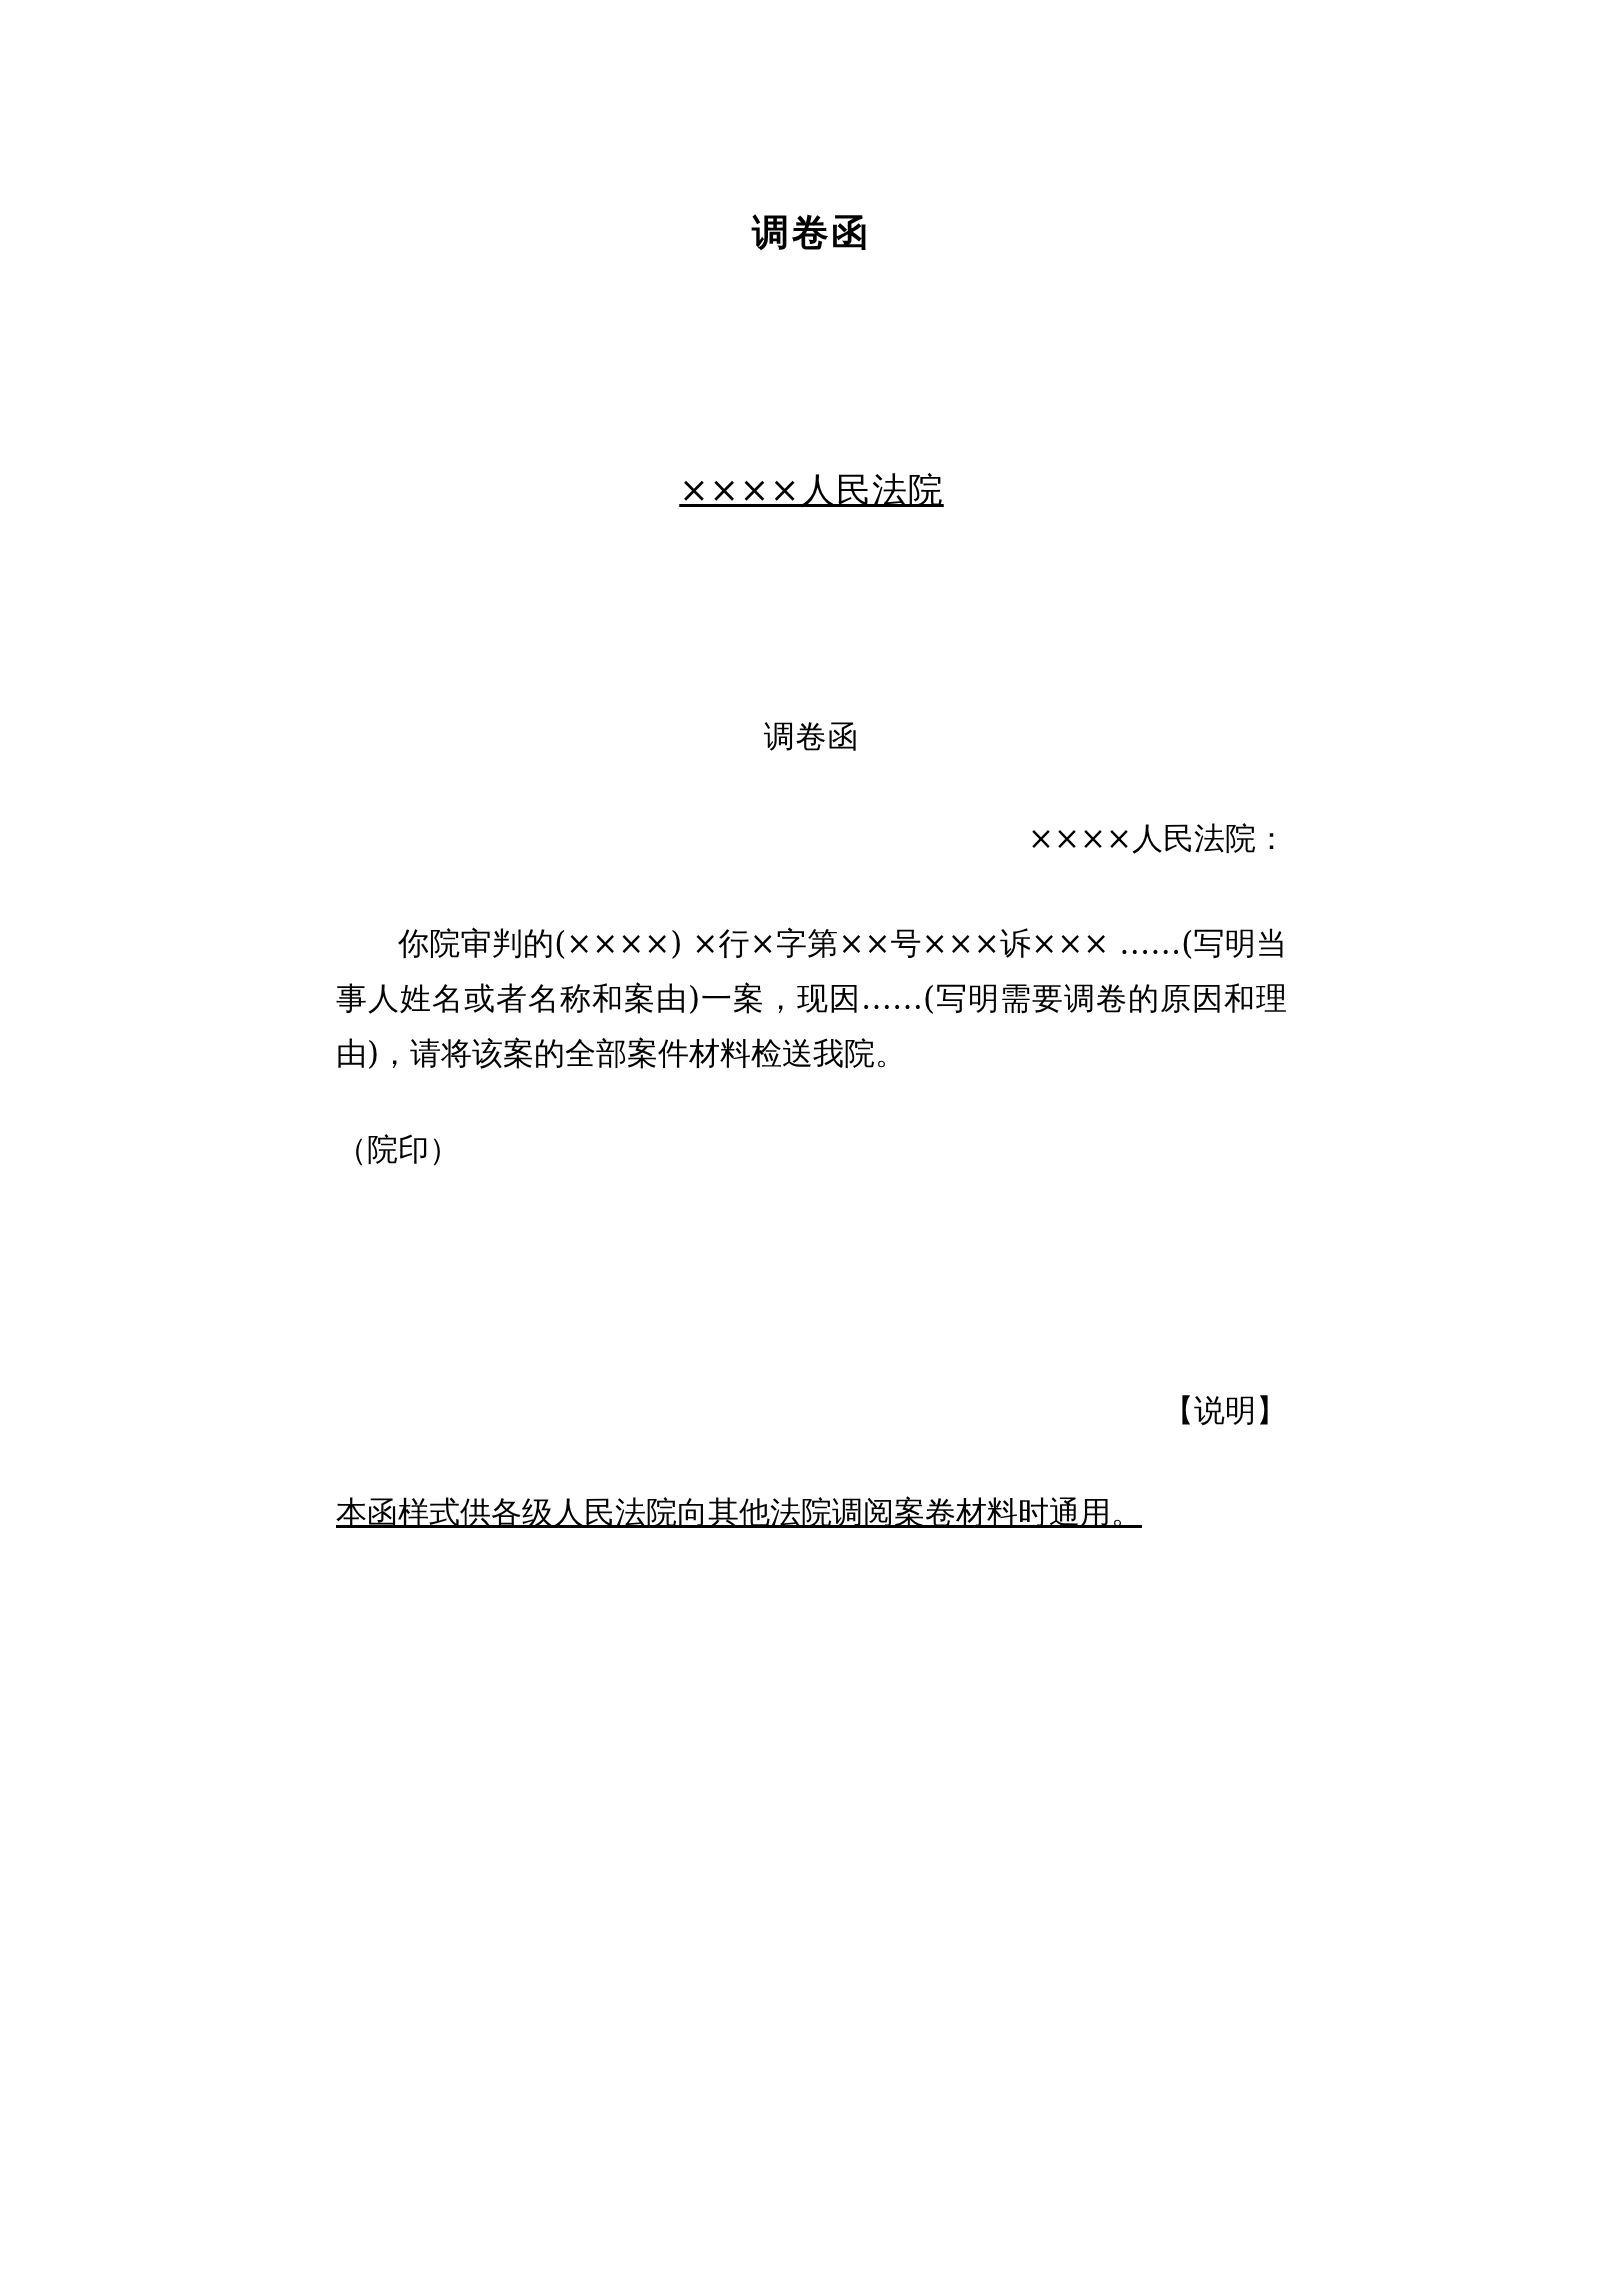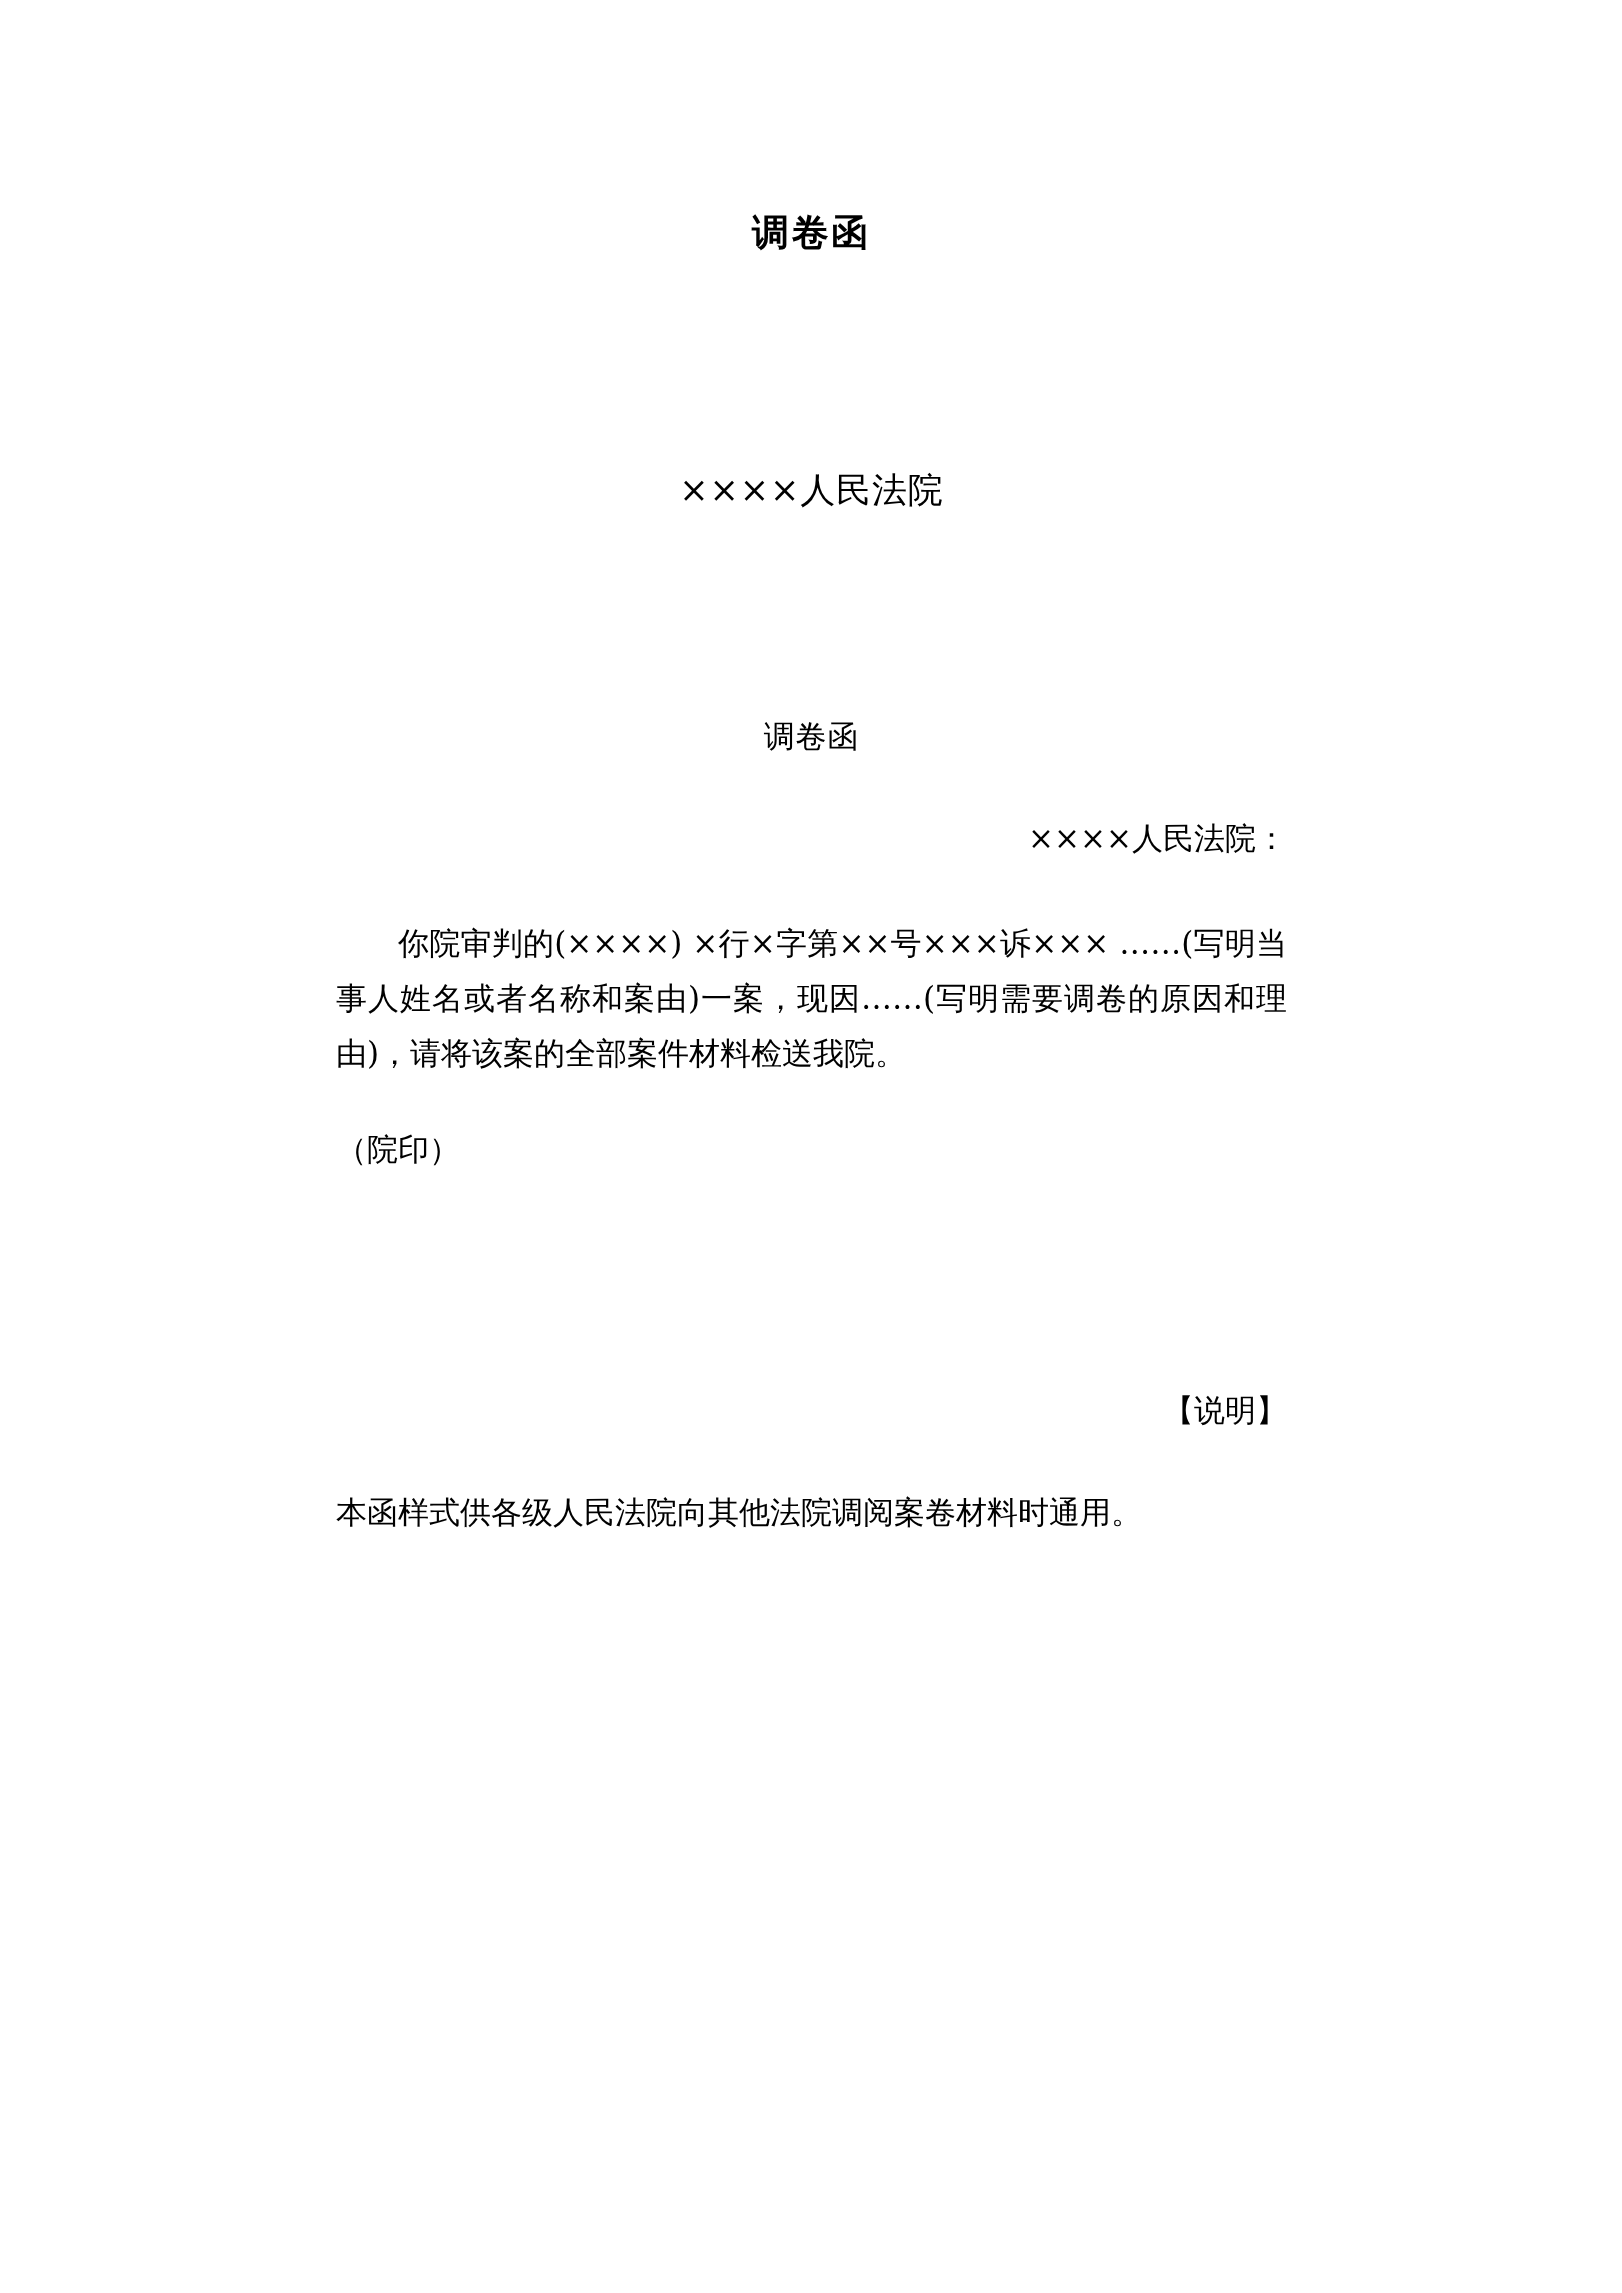--- a/index.html
+++ b/index.html
@@ -29,20 +29,21 @@
     letter-spacing: 2.7px;
     margin-top: 207px;
     line-height: 1.4;
   }
   .court-name {
     text-align: center;
     font-size: 35px;
     letter-spacing: 0.9px;
     margin-top: 207px;
     line-height: 1.4;
+    text-decoration: underline;
   }
   .subject-line {
     text-align: center;
     font-size: 31px;
     letter-spacing: 0.9px;
     margin-top: 200px;
     line-height: 1.4;
   }
   .doc-number {
     text-align: right;
@@ -85,20 +86,21 @@
     font-size: 31px;
     margin-top: 218px;
     line-height: 1.4;
     text-align: right;
   }
   .notes-body {
     font-size: 31px;
     margin-top: 55px;
     line-height: 1.6;
     text-align: left;
+    text-decoration: underline;
   }
 </style>
 </head>
 <body>
 
 <div class="page">
 
   <div class="doc-title">调卷函</div>
 
   <div class="court-name">××××人民法院</div>

